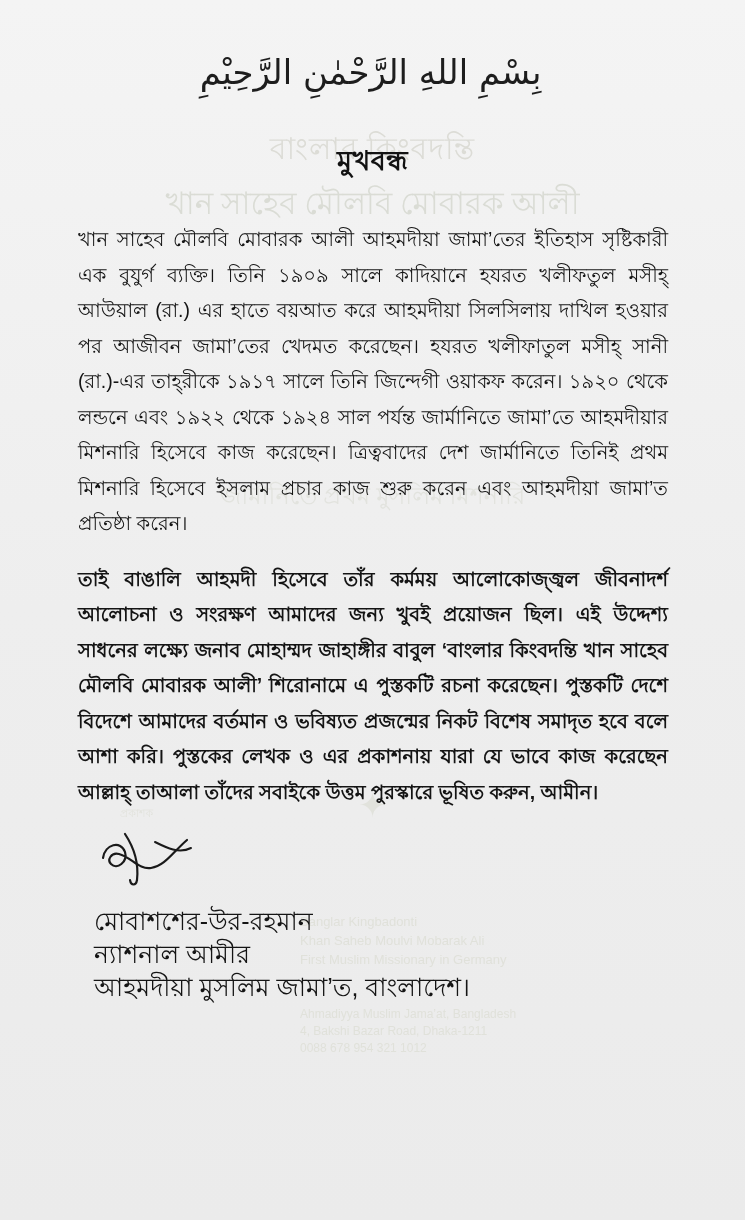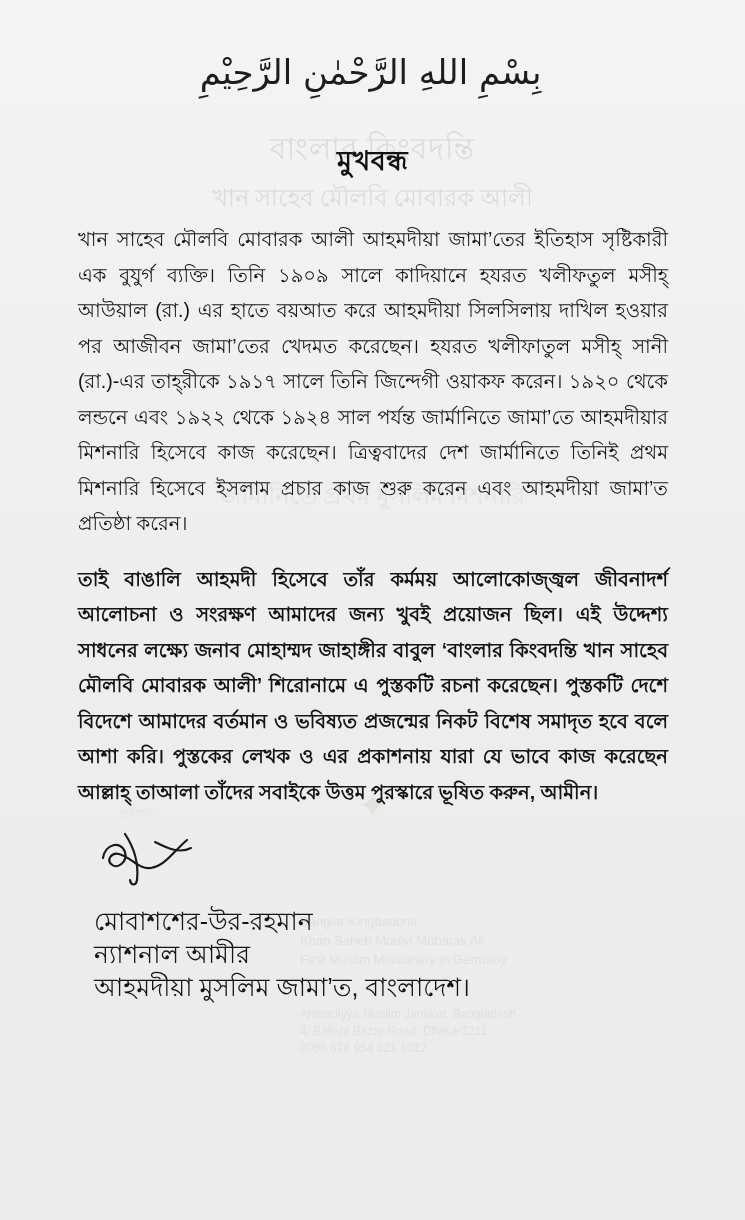--- a/index.html
+++ b/index.html
@@ -34,21 +34,21 @@
     margin-top: 7px;
   }
   .ghost-title-1 {
     top: 118px;
     font-size: 30px;
     letter-spacing: 1px;
     color: #dcdcd6;
   }
   .ghost-title-2 {
     top: 172px;
-    font-size: 24px;
+    font-size: 31px;
     color: #dadcd5;
   }
   .ghost-mid {
     top: 470px;
     font-size: 24px;
     color: #e2e3de;
   }
   .ghost-logo {
     position: absolute;
     left: 50%;

